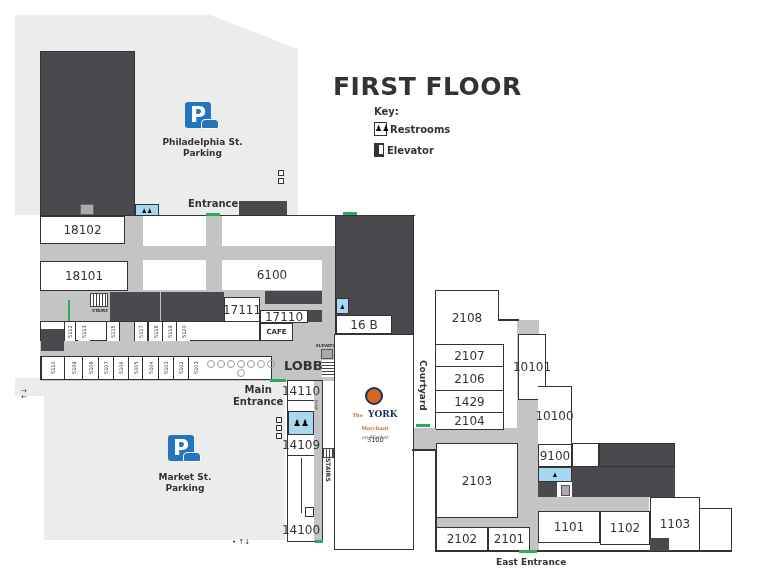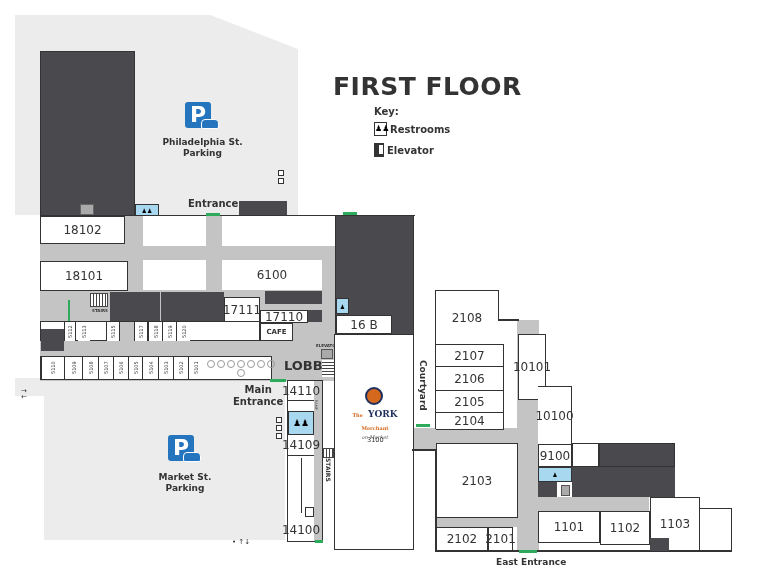--- a/index.html
+++ b/index.html
@@ -166,26 +166,26 @@
 <div class="abs corr" style="left:517px;top:320px;width:22px;height:232px;"></div>
 <div class="abs corr" style="left:436px;top:517px;width:82px;height:10px;"></div>
 <div class="abs corr" style="left:539px;top:497px;width:110px;height:14px;"></div>
 
 <div class="abs" style="left:435px;top:290px;width:63px;height:139px;border:1.5px solid #333;border-right:none;background:#fff;"></div>
 <div class="abs line" style="left:497px;top:290px;width:1.5px;height:30px;"></div>
 <div class="abs line" style="left:497px;top:319px;width:22px;height:1.5px;"></div>
 <div class="abs room" style="left:436px;top:291px;width:62px;height:53px;border:none;">2108</div>
 <div class="abs room" style="left:436px;top:344px;width:68px;height:22px;border-width:1px 1px 0 0;">2107</div>
 <div class="abs room" style="left:436px;top:366px;width:68px;height:24px;border-width:1px 1px 0 0;">2106</div>
-<div class="abs room" style="left:436px;top:390px;width:68px;height:22px;border-width:1px 1px 0 0;">2105</div>
+<div class="abs room" style="left:436px;top:390px;width:68px;height:22px;border-width:1px 1px 0 0;">1429</div>
 <div class="abs room" style="left:436px;top:412px;width:68px;height:18px;border-width:1px 1px 1px 0;">2104</div>
 
 <div class="abs room" style="left:436px;top:443px;width:82px;height:75px;">2103</div>
 <div class="abs room" style="left:436px;top:527px;width:52px;height:24px;">2102</div>
-<div class="abs room" style="left:488px;top:527px;width:25px;height:24px;">2101</div>
+<div class="abs room" style="left:488px;top:527px;width:42px;height:24px;">2101</div>
 <div class="abs line" style="left:412px;top:449px;width:24px;height:1.5px;"></div>
 <div class="abs line" style="left:435px;top:449px;width:1.5px;height:103px;"></div>
 <div class="abs line" style="left:435px;top:550px;width:297px;height:1.5px;"></div>
 <div class="abs green" style="left:519px;top:550px;width:18px;height:3px;"></div>
 <div class="abs lbl" style="left:496px;top:557px;font-size:9px;">East Entrance</div>
 
 <div class="abs room" style="left:518px;top:334px;width:28px;height:66px;">10101</div>
 <div class="abs room" style="left:538px;top:386px;width:34px;height:58px;border-width:1.5px 1.5px 0 0;">10100</div>
 <div class="abs room" style="left:538px;top:444px;width:34px;height:23px;">9100</div>
 <div class="abs room" style="left:572px;top:443px;width:27px;height:24px;"></div>

